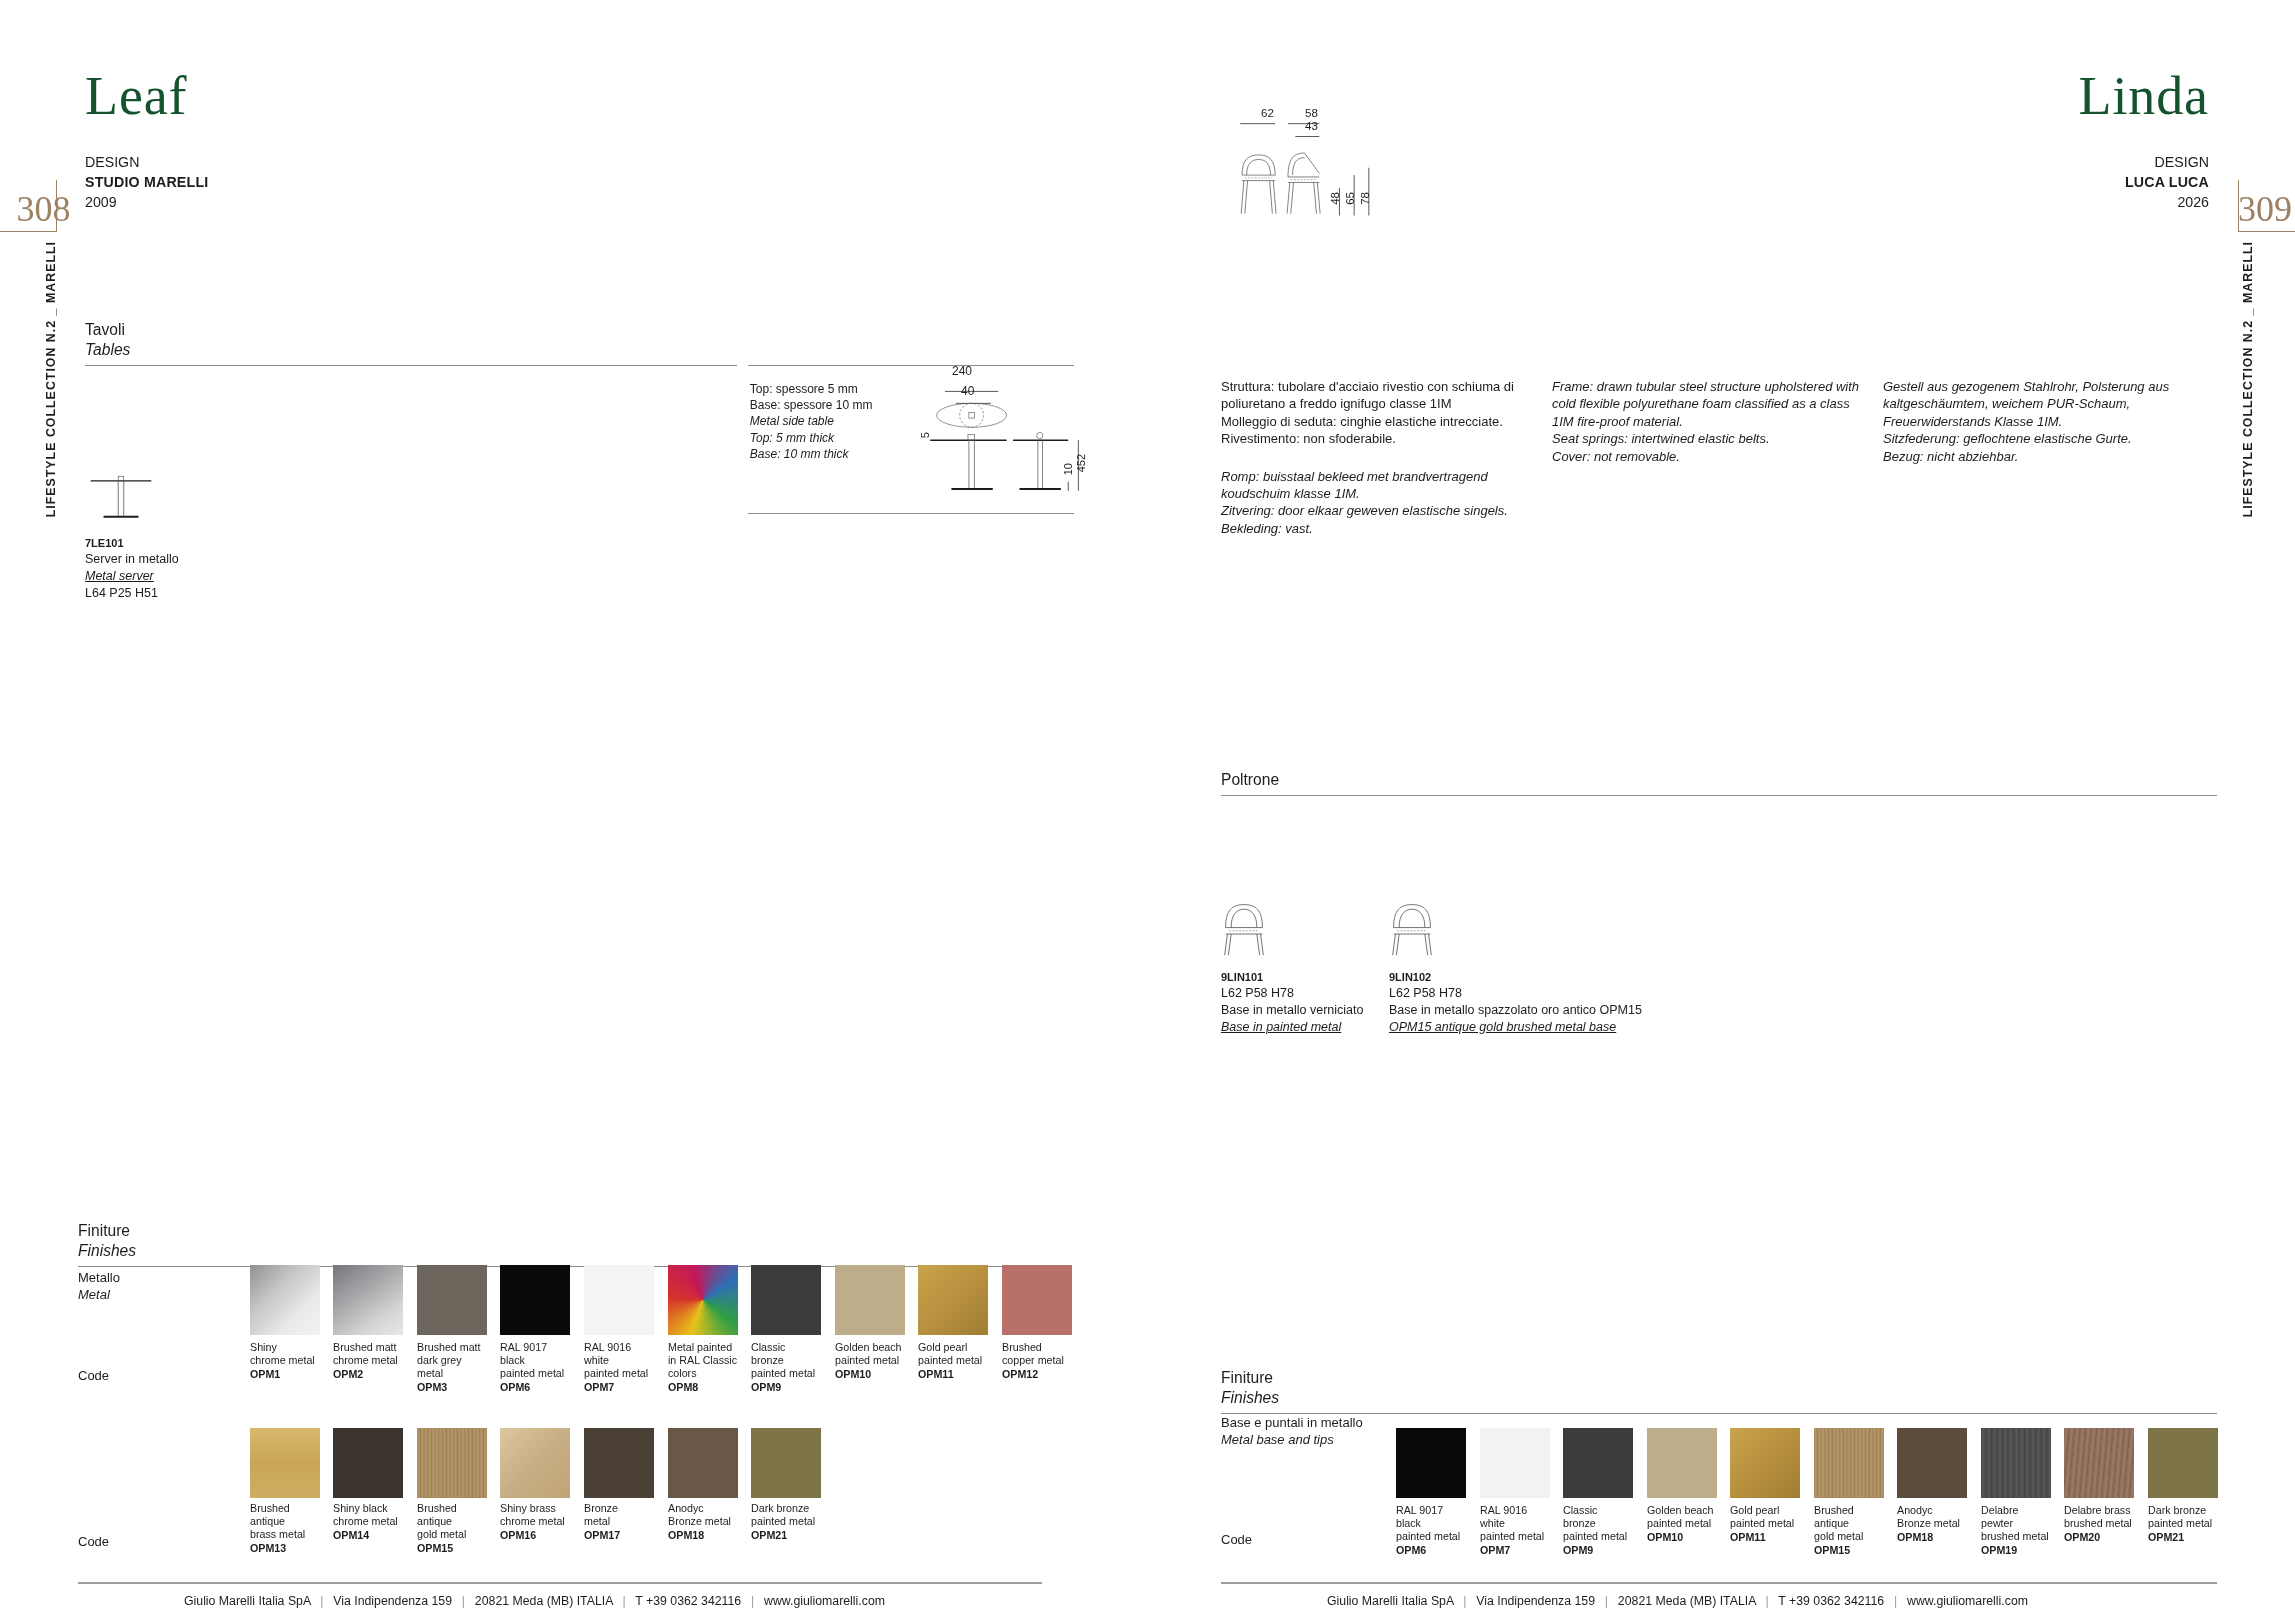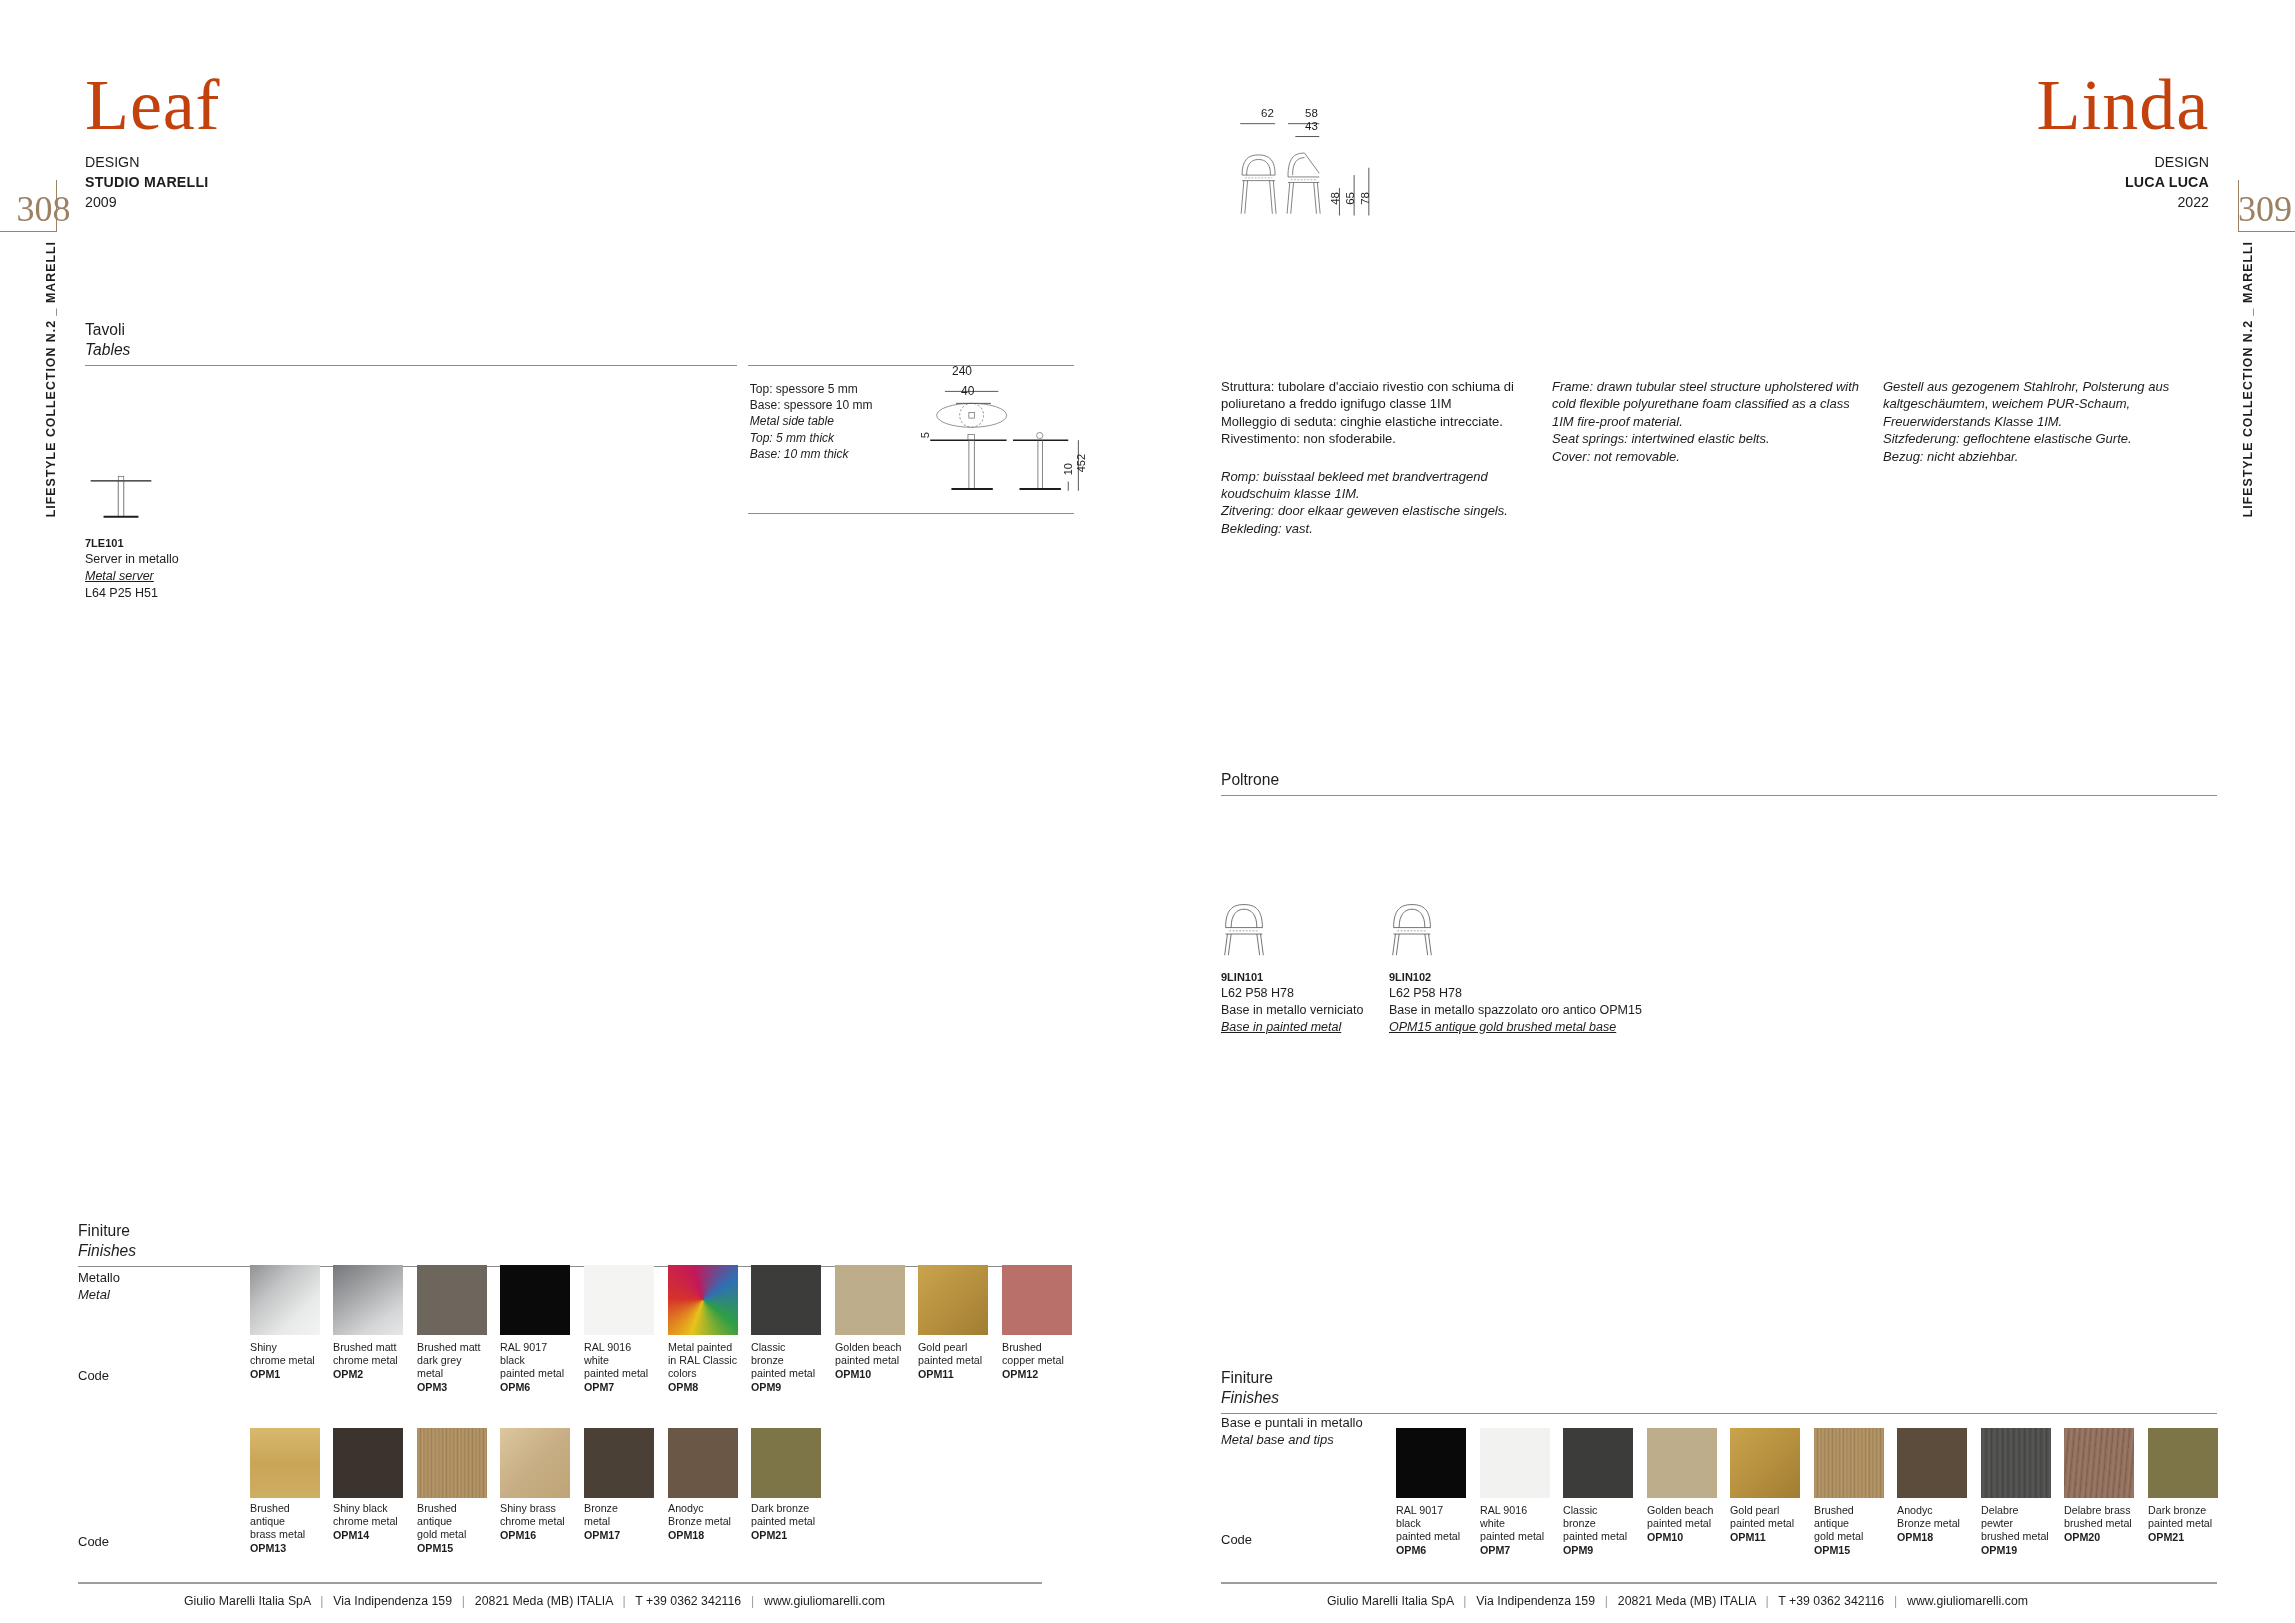--- a/index.html
+++ b/index.html
@@ -11,23 +11,23 @@
     overflow: hidden;
   }
   .spread { position: relative; width: 2296px; height: 1624px; }
   .page { position: absolute; top: 0; height: 1624px; width: 1148px; }
   .page-left  { left: 0; }
   .page-right { left: 1148px; }
 
   
   .brand-title {
     font-family: "Liberation Serif", serif;
-    font-size: 72px;
+    font-size: 54px;
     font-weight: 400;
-    color: #c2410c;
+    color: #14532d;
     letter-spacing: 0.9px;
     line-height: 1;
   }
   .design-block { font-size: 14.2px; line-height: 1.42; color: #1d1d1b; }
   .design-block .lbl { font-weight: 400; }
   .design-block .nm  { font-weight: 700; letter-spacing: 0.2px; text-align: center; }
 
   
   .folio {
     position: absolute;
@@ -331,21 +331,21 @@
 
     <div class="vrail" style="left:1093px; top:241px;">
       <span class="dark">LIFESTYLE COLLECTION N.2 _ MARELLI</span>
     </div>
 
     <div class="brand-title" style="position:absolute; right:87px; top:69px;">Linda</div>
 
     <div class="design-block" style="position:absolute; right:87px; top:152px; text-align:right;">
       <div class="lbl">DESIGN</div>
       <div class="nm">LUCA LUCA</div>
-      <div class="lbl">2022</div>
+      <div class="lbl">2026</div>
     </div>
 
     <div style="position:absolute; left:72px; top:96px; width:294px; height:138px;">
       <svg width="294" height="138" viewBox="0 0 320 150">
         <line x1="22" y1="30" x2="60" y2="30" stroke="#1d1d1b" stroke-width="0.8"></line>
         <line x1="74" y1="30" x2="108" y2="30" stroke="#1d1d1b" stroke-width="0.8"></line>
         <line x1="82" y1="44" x2="108" y2="44" stroke="#1d1d1b" stroke-width="0.8"></line>
 
         <path d="M24 86 C24 70, 30 64, 42 64 C54 64, 60 70, 60 86" fill="none" stroke="#575756" stroke-width="0.8"></path>
         <path d="M29 86 C29 74, 34 69, 42 69 C50 69, 55 74, 55 86" fill="none" stroke="#575756" stroke-width="0.8"></path>

